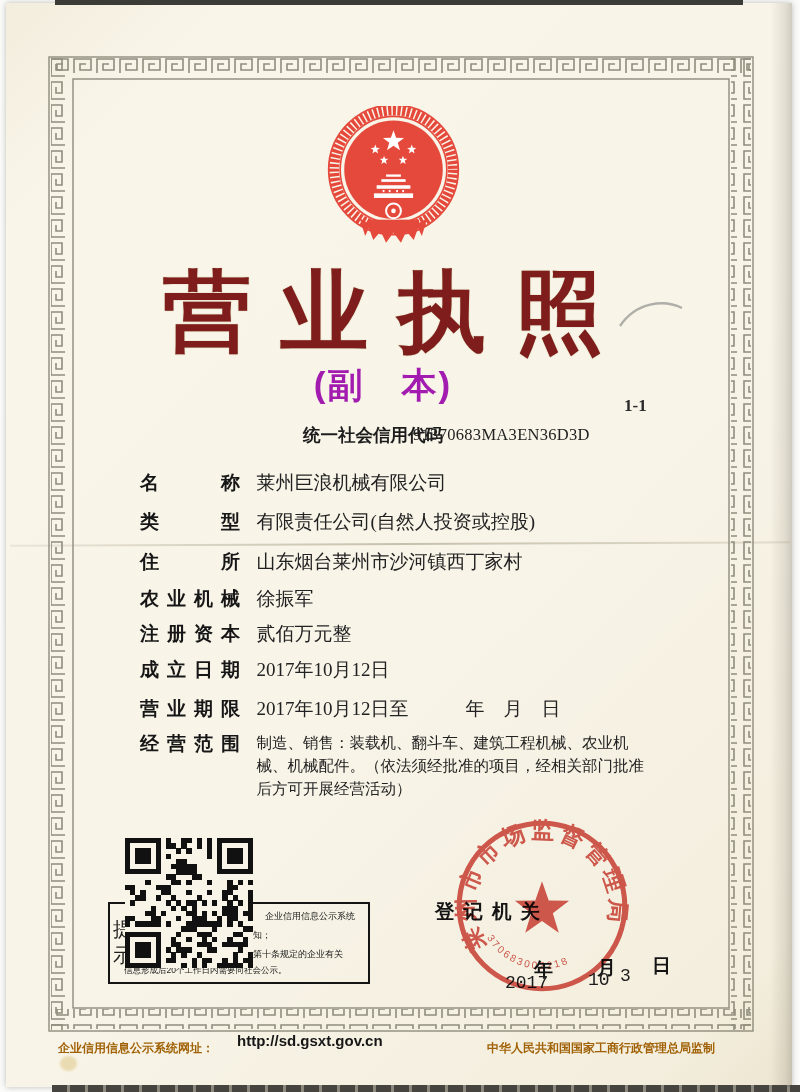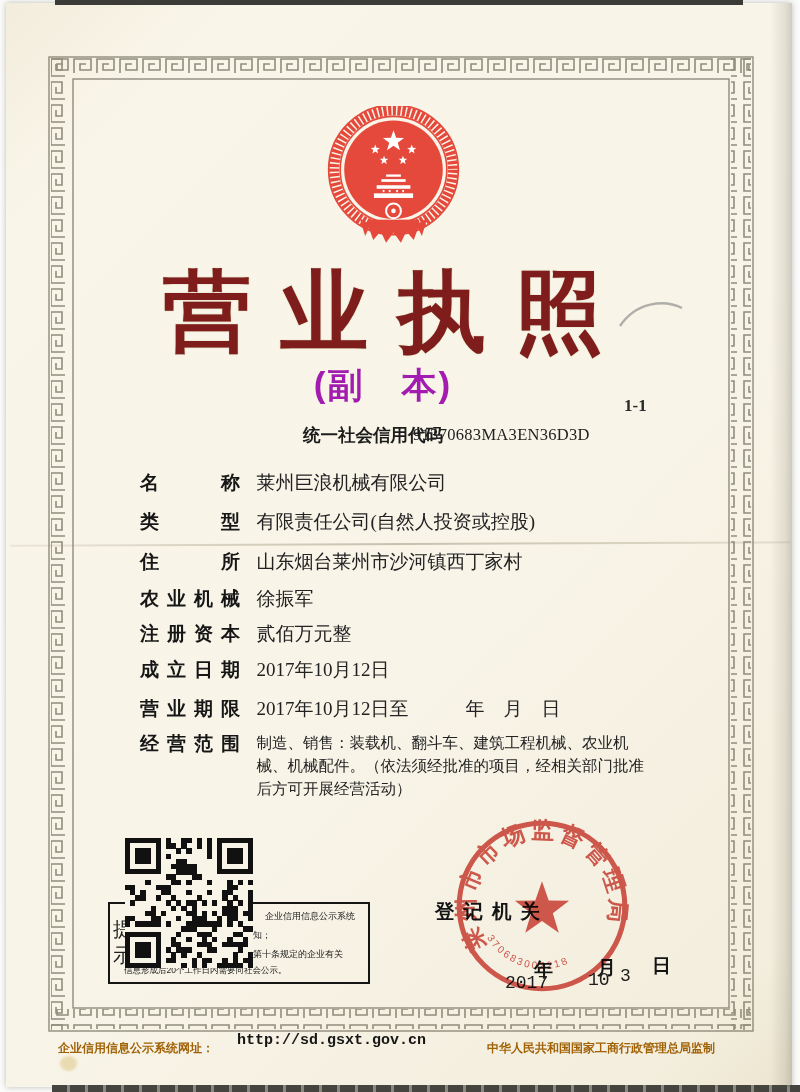--- a/index.html
+++ b/index.html
@@ -55,21 +55,21 @@
   .tip-label{position:absolute;left:3px;top:12px;width:18px;font-size:20px;color:#1c1c1c;line-height:26px;}
   .tip-line{position:absolute;font-size:9px;color:#1a1a1a;white-space:nowrap;letter-spacing:0;}
   .qr{left:125px;top:838px;width:128px;height:130px;z-index:5;}
   
   .reg-label{left:388px;top:898px;font-size:19.5px;font-weight:bold;letter-spacing:9px;color:#141414;margin-left:47px;}
   .date-cjk{font-size:19px;font-weight:bold;color:#141414;}
   .date-num{font-size:18px;font-family:Liberation Mono, monospace;color:#1d1d1d;}
   .seal{left:450px;top:814px;width:184px;height:184px;z-index:6;mix-blend-mode:multiply;opacity:.88;}
   
   .foot{font-size:12px;font-weight:bold;color:#a16207;}
-  .foot-url{font-size:15px;font-family:Liberation Mono, monospace;font-weight:bold;color:#161616;}
+  .foot-url{font-size:15px;font-family:Liberation Sans, sans-serif;font-weight:bold;color:#161616;}
   .mark-curve{left:618px;top:296px;}
 </style>
 </head>
 <body>
 
 <div class="abs paper"></div>
 <div class="abs scan-strip-top"></div>
 <div class="abs scan-strip-bottom"></div>
 <div class="abs edge-shadow-right"></div>
 <div class="abs crease-h"></div>

